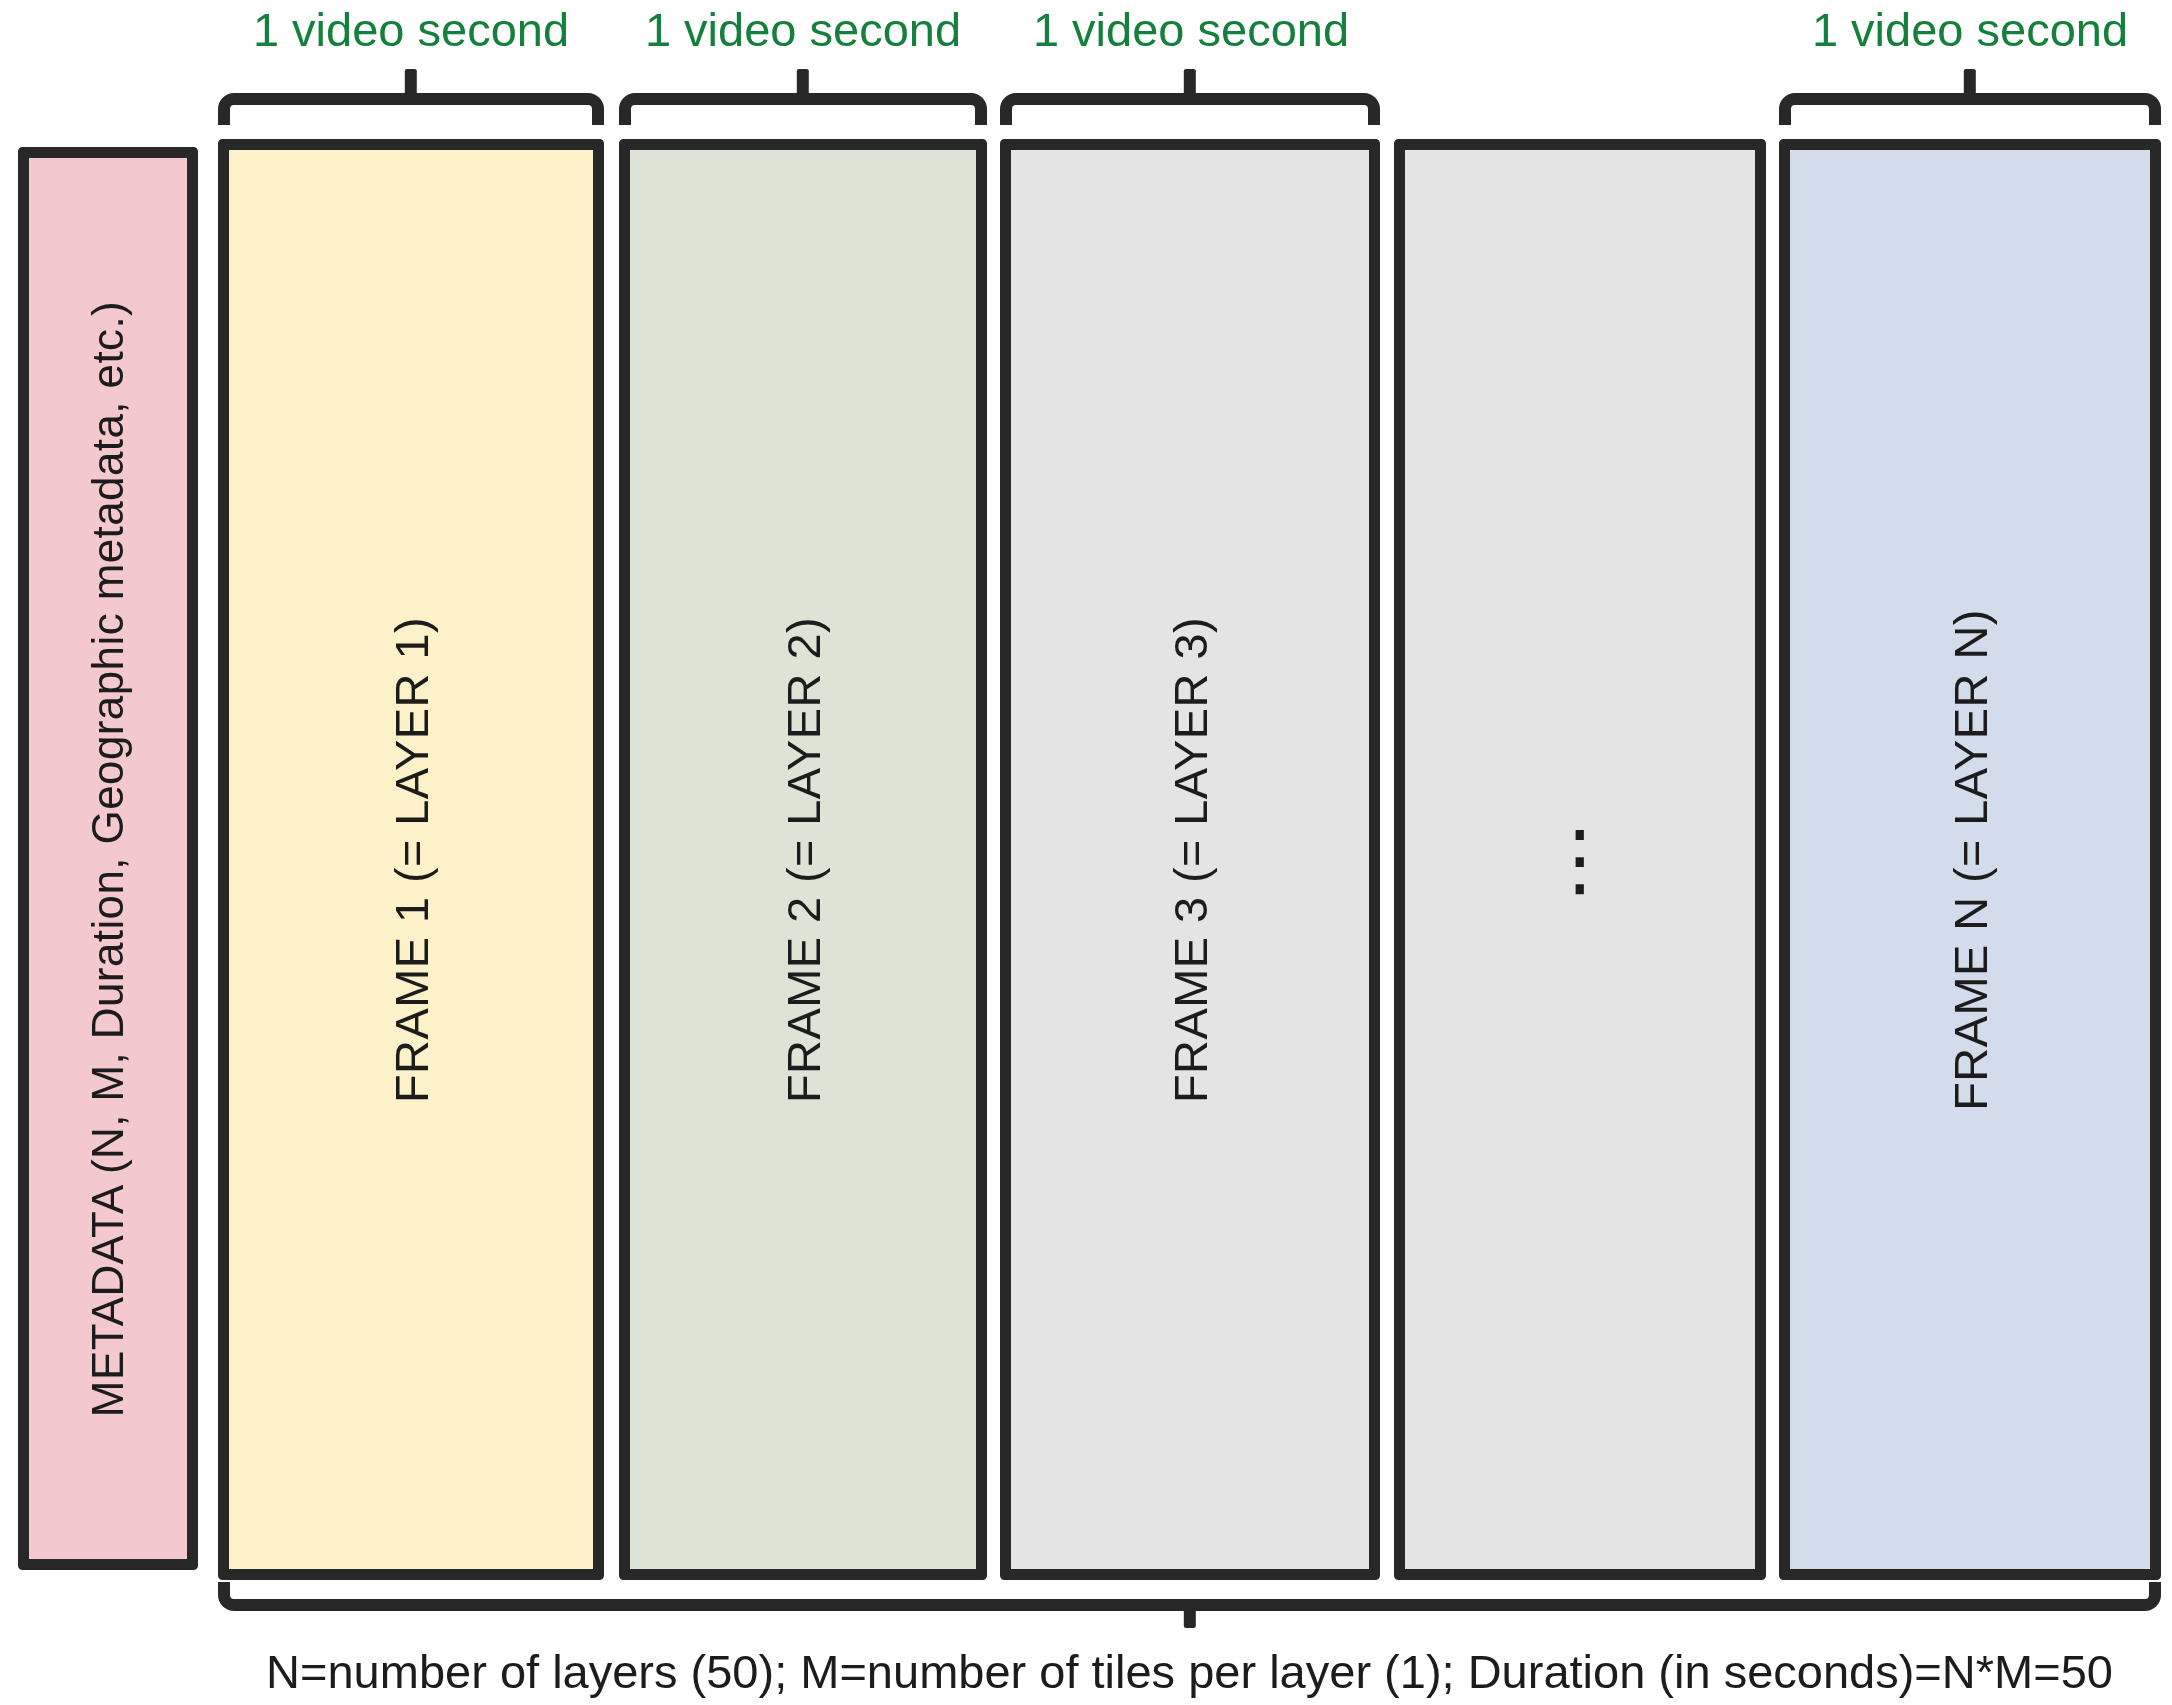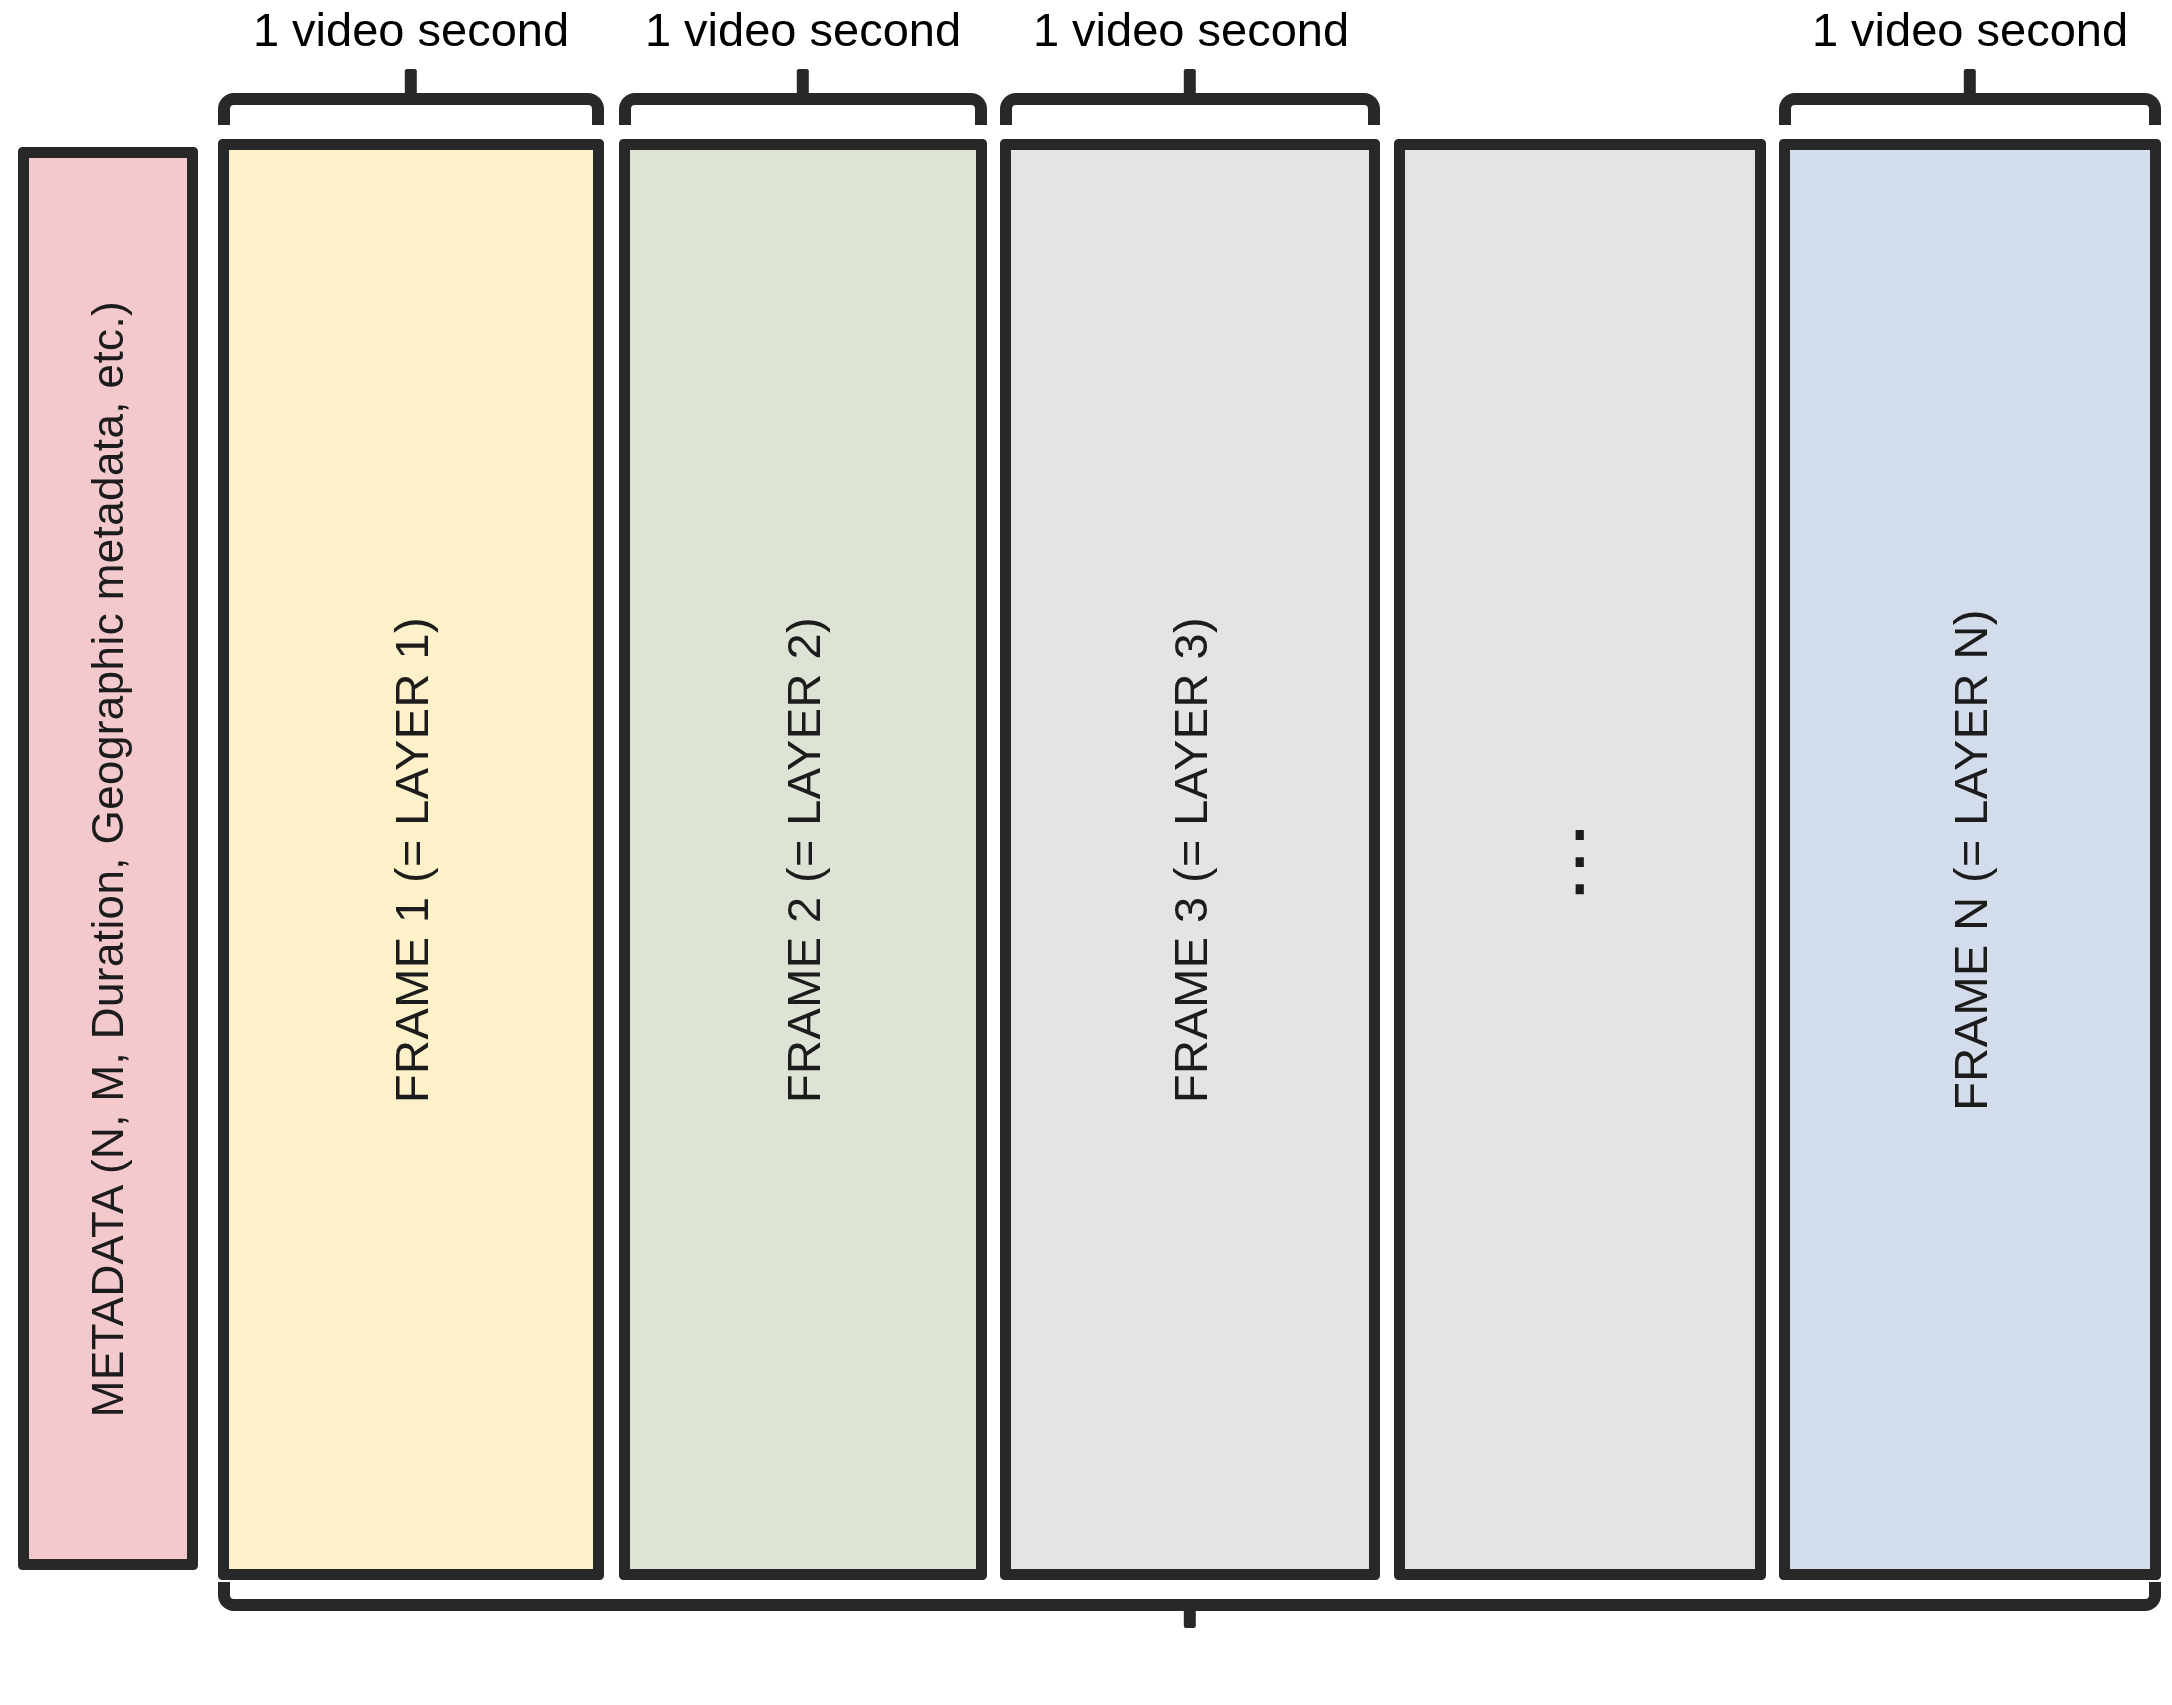--- a/index.html
+++ b/index.html
@@ -70,21 +70,21 @@
     border-radius: 2.2px;
   }
   .blabel {
     position: absolute;
     top: 4.4px;
     height: 51px;
     line-height: 51px;
     text-align: center;
     font-size: 47px;
     white-space: nowrap;
-    color: #000000;
+    color: #15803d;
   }
 
   
   .bbrace {
     position: absolute;
     left: 218px;
     width: 1943px;
     top: 1582px;
     height: 29px;
     box-sizing: border-box;
@@ -167,15 +167,16 @@
   <div class="col" id="col-4" style="background: rgb(228, 228, 228);">
     <div class="vlabel dots">⋮</div>
   </div>
 
   <div class="col" id="col-5" style="background: rgb(211, 220, 234);">
     <div class="vlabel">FRAME N (= LAYER N)</div>
   </div>
 
   <div class="bbrace"></div>
 
+  <div class="caption">N=number of layers (50); M=number of tiles per layer (1); Duration (in seconds)=N*M=50</div>
 
 </div>
 
 
 </body></html>

